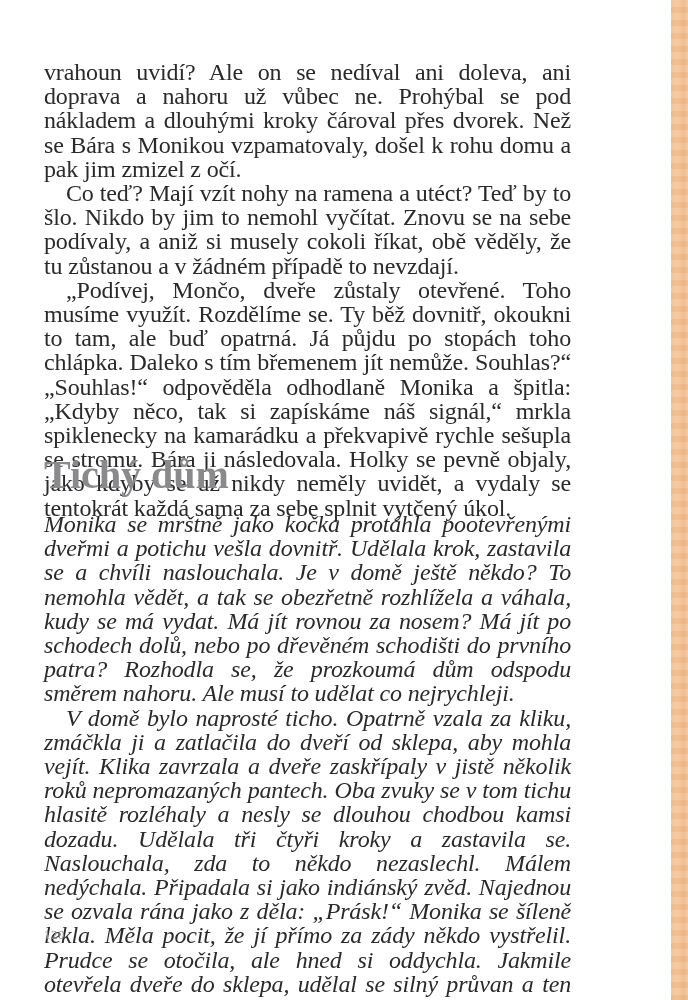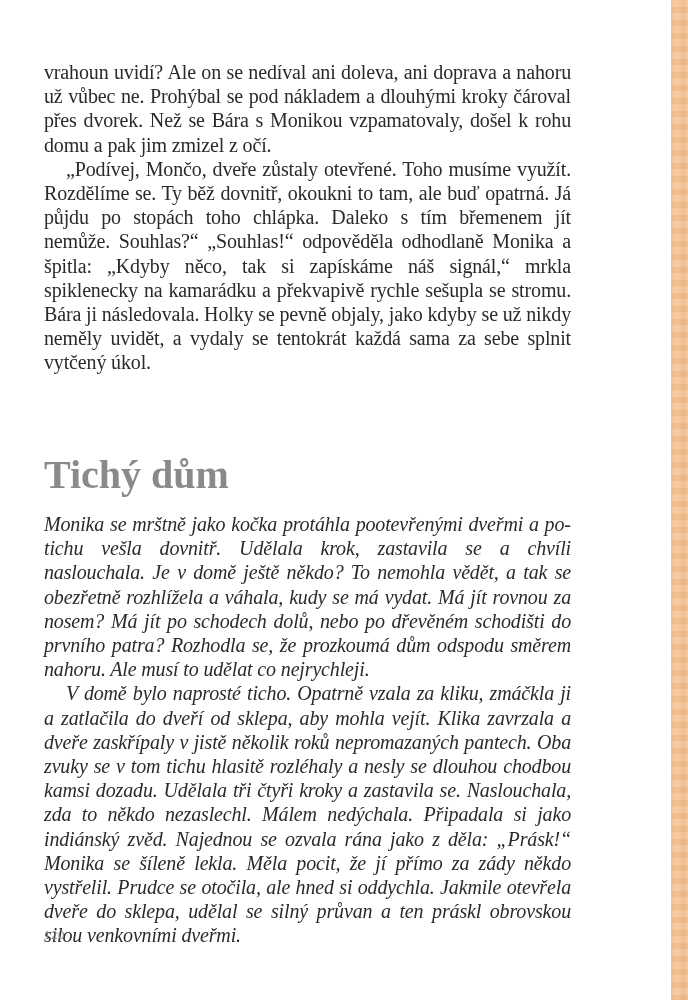--- a/index.html
+++ b/index.html
@@ -12,21 +12,21 @@
     .page-edge {
       position: absolute; left: 671px; top: 0; width: 17px; height: 1000px;
       background: linear-gradient(90deg, #f3c08f 0%, #f6c69a 40%, #efb98a 75%, #f2c79d 100%);
     }
     .page-edge::after {
       content: ""; position: absolute; inset: 0;
       background: repeating-linear-gradient(180deg, rgba(255,255,255,0.08) 0 7px, rgba(200,140,90,0.10) 7px 13px);
     }
     .text-block {
       position: absolute; left: 44px; width: 527px;
-      font-size: 20px; line-height: 24.2px;
+      font-size: 24px; line-height: 24.2px;
       text-align: justify; hyphens: manual;
       letter-spacing: -0.15px;
     }
     .text-block p { margin: 0; }
     .text-block p.indent { text-indent: 22px; }
     #block1 { top: 60px; }
     #block2 { top: 512px; font-style: italic; }
     .heading {
       position: absolute; left: 44px; top: 455px;
       font-size: 40px; line-height: 40px; font-weight: bold;
@@ -37,20 +37,21 @@
       font-size: 13px; color: #8a8a8a; letter-spacing: 0.5px;
     }
   </style>
 </head>
 <body>
 
 <div class="page-edge"></div>
 
 <div class="text-block" id="block1">
   <p>vrahoun uvidí? Ale on se nedíval ani doleva, ani doprava a nahoru už vůbec ne. Prohýbal se pod nákladem a dlouhými kroky čároval přes dvorek. Než se Bára s Monikou vzpamatovaly, došel k rohu domu a pak jim zmizel z očí.</p>
+  <p class="indent">Co teď? Mají vzít nohy na ramena a utéct? Teď by to šlo. Nikdo by jim to nemohl vyčítat. Znovu se na sebe podívaly, a aniž si mu­sely cokoli říkat, obě věděly, že tu zůstanou a v žádném případě to nevzdají.</p>
   <p class="indent">„Podívej, Mončo, dveře zůstaly otevřené. Toho musíme využít. Rozdělíme se. Ty běž dovnitř, okoukni to tam, ale buď opatrná. Já půjdu po stopách toho chlápka. Daleko s tím břemenem jít nemůže. Souhlas?“ „Souhlas!“ odpověděla odhodlaně Monika a špitla: „Kdyby něco, tak si zapískáme náš signál,“ mrkla spiklenecky na kamarádku a překvapivě rychle sešupla se stromu. Bára ji následo­vala. Holky se pevně objaly, jako kdyby se už nikdy neměly uvidět, a vydaly se tentokrát každá sama za sebe splnit vytčený úkol.</p>
 </div>
 
 <h2 class="heading">Tichý dům</h2>
 
 <div class="text-block" id="block2">
   <p>Monika se mrštně jako kočka protáhla pootevřenými dveřmi a po­tichu vešla dovnitř. Udělala krok, zastavila se a chvíli naslouchala. Je v domě ještě někdo? To nemohla vědět, a tak se obezřetně rozhlí­žela a váhala, kudy se má vydat. Má jít rovnou za nosem? Má jít po schodech dolů, nebo po dřevěném schodišti do prvního patra? Roz­hodla se, že prozkoumá dům odspodu směrem nahoru. Ale musí to udělat co nejrychleji.</p>
   <p class="indent">V domě bylo naprosté ticho. Opatrně vzala za kliku, zmáčkla ji a zatlačila do dveří od sklepa, aby mohla vejít. Klika zavrzala a dveře zaskřípaly v jistě několik roků nepromazaných pantech. Oba zvuky se v tom tichu hlasitě rozléhaly a nesly se dlouhou chodbou kamsi dozadu. Udělala tři čtyři kroky a zastavila se. Naslouchala, zda to někdo nezaslechl. Málem nedýchala. Připadala si jako indiánský zvěd. Najednou se ozvala rána jako z děla: „Prásk!“ Monika se ší­leně lekla. Měla pocit, že jí přímo za zády někdo vystřelil. Prudce se otočila, ale hned si oddychla. Jakmile otevřela dveře do sklepa, udě­lal se silný průvan a ten práskl obrovskou silou venkovními dveřmi.</p>
 </div>
 

